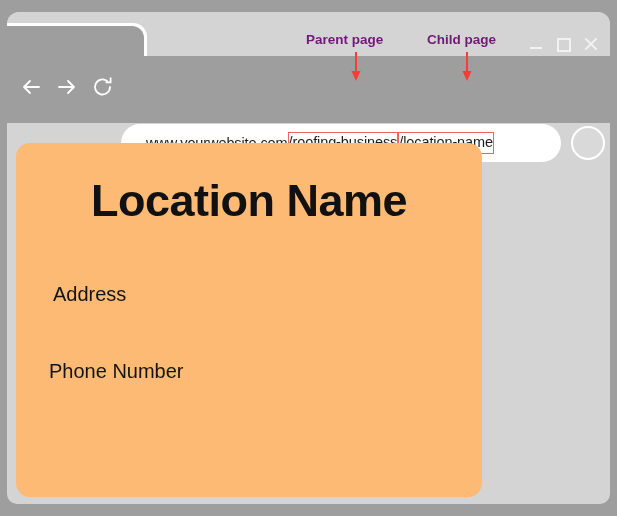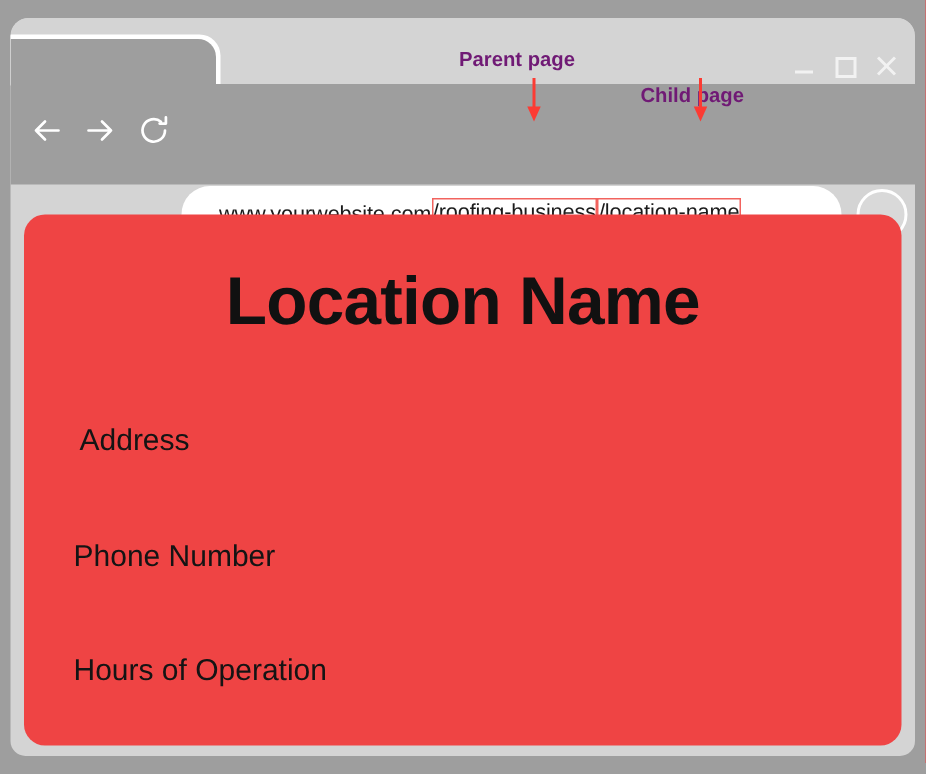--- a/index.html
+++ b/index.html
@@ -161,23 +161,23 @@
     border: 2px solid #ffffff;
     box-sizing: border-box;
     cursor: pointer;
   }
 
   
   #page-content {
     position: absolute;
     left: 9px;
     top: 131px;
-    width: 585px;
+    width: 466px;
     height: 354px;
-    background: #ef4444;
+    background: #fdba74;
     border-radius: 14px;
   }
   #page-title {
     position: absolute;
     left: 0;
     top: 32px;
     width: 100%;
     text-align: center;
     font-size: 45px;
     font-weight: bold;
@@ -195,21 +195,21 @@
 
   
   .annotation-label {
     position: absolute;
     font-size: 13.5px;
     font-weight: bold;
     color: #701a75;
     white-space: nowrap;
   }
   #annotation-parent-label { left: 306px; top: 32px; }
-  #annotation-child-label  { left: 427px; top: 32px; margin-top: 24px; }
+  #annotation-child-label  { left: 427px; top: 32px; }
 
   .annotation-arrow {
     position: absolute;
     width: 12px;
   }
   #annotation-parent-arrow { left: 350px; top: 52px; }
   #annotation-child-arrow  { left: 461px; top: 52px; }
 </style>
 </head>
 <body>
@@ -256,21 +256,20 @@
       </div>
     </div>
 
     <div id="profile-avatar"></div>
   </div>
 
   <div id="page-content">
     <div id="page-title">Location Name</div>
     <div class="info-line" id="phone-line">Phone Number</div>
     <div class="info-line" id="address-line">Address</div>
-    <div class="info-line" id="hours-line">Hours of Operation</div>
   </div>
 </div>
 
 <div class="annotation-label" id="annotation-parent-label">Parent page</div>
 <div class="annotation-label" id="annotation-child-label">Child page</div>
 
 <svg class="annotation-arrow" id="annotation-parent-arrow" height="30" width="12" aria-hidden="true">
   <path d="M6 0 L6 21" stroke="#fc3b33" stroke-width="2"></path>
   <path d="M1.5 19 L10.5 19 L6 29 Z" fill="#fc3b33"></path>
 </svg>

